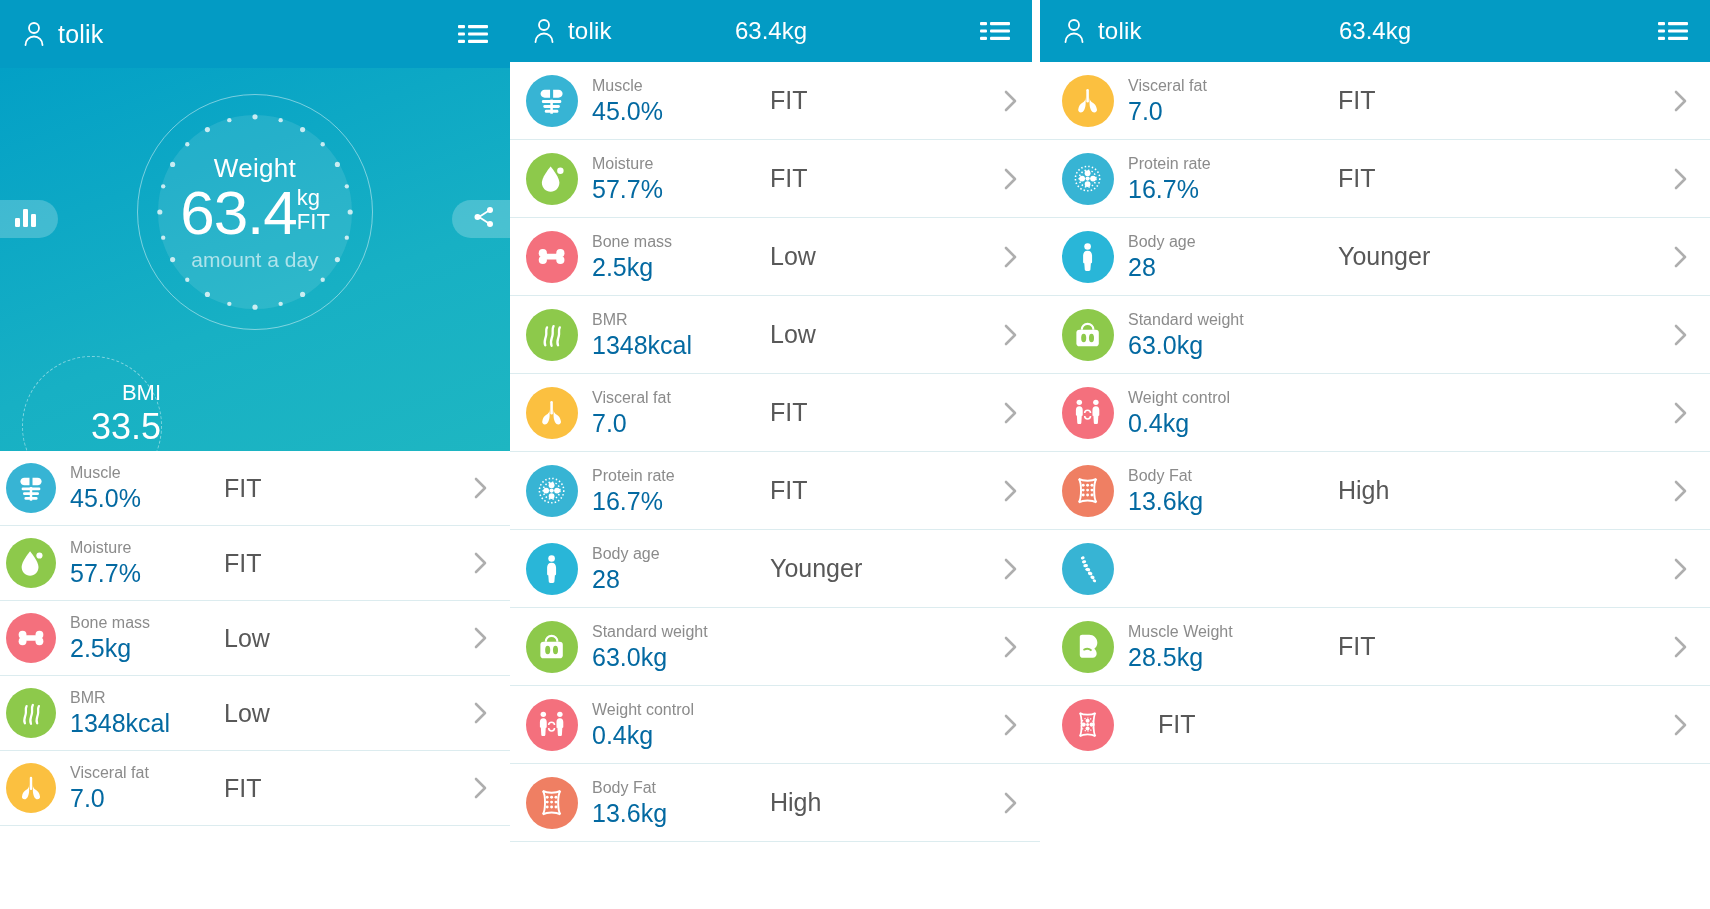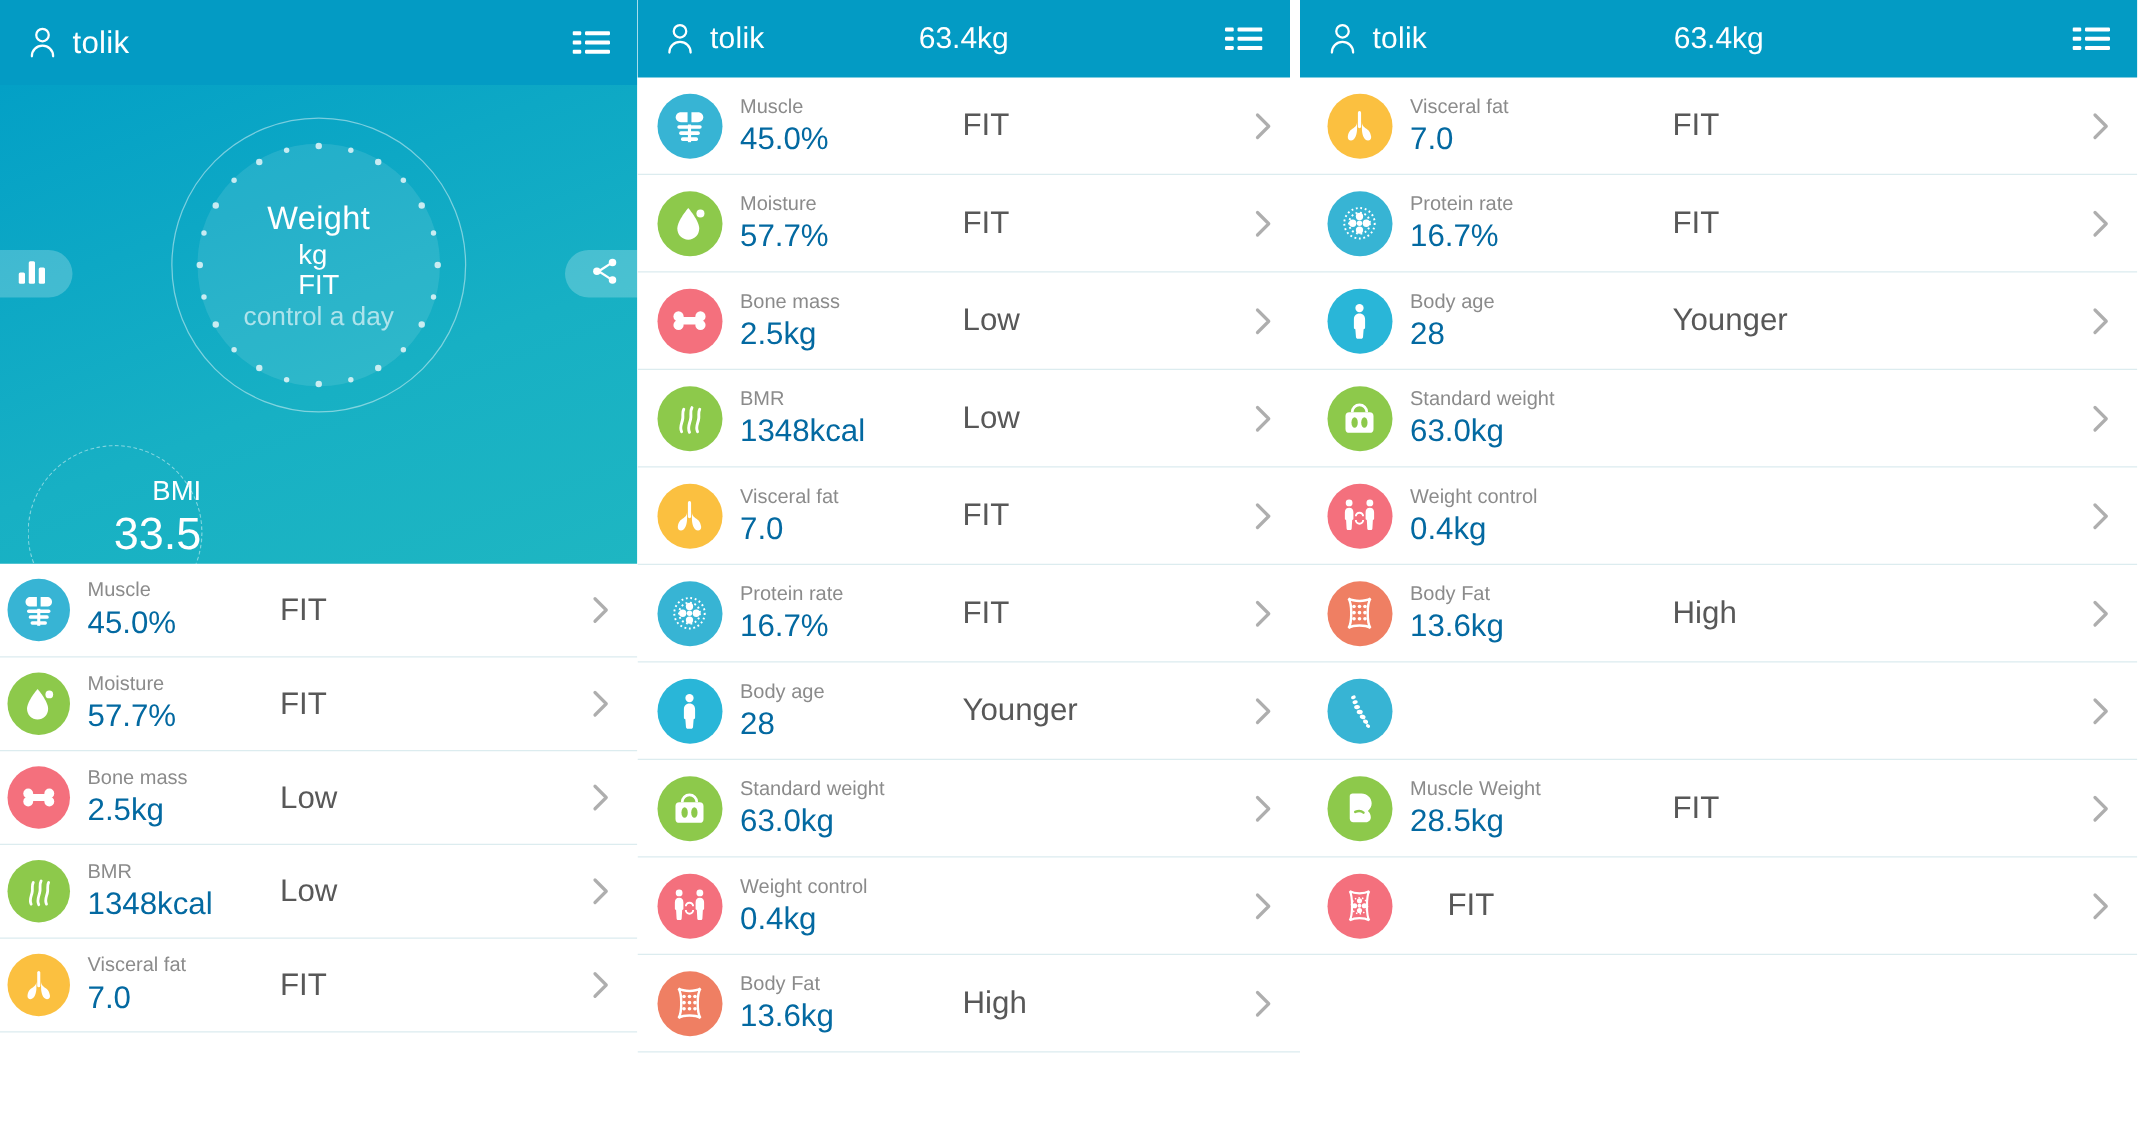--- a/index.html
+++ b/index.html
@@ -182,26 +182,27 @@
               <circle cx="49.7" cy="186.3" r="2.2"></circle>
             <circle cx="25.4" cy="143.9" r="2.2"></circle>
               <circle cx="25.4" cy="92.1" r="2.2"></circle>
             <circle cx="49.7" cy="49.7" r="2.2"></circle>
               <circle cx="92.1" cy="25.4" r="2.2"></circle>
           </g>
         </svg>
         <div class="ring-inner">
           <div class="hero-label">Weight</div>
           <div class="hero-valrow">
+            <span class="hero-value">63.4</span>
             <span class="hero-units">
               <span class="hero-unit">kg</span>
               <span class="hero-state">FIT</span>
             </span>
           </div>
-          <div class="hero-sub">control a day</div>
+          <div class="hero-sub">amount a day</div>
         </div>
       </div>
 
       <div class="mini-circle mini-left">
         <div class="mini-label">BMI</div>
         <div class="mini-value">33.5</div>
         <div class="mini-state">FIT</div>
       </div>
 
       <div class="pill pill-left">

